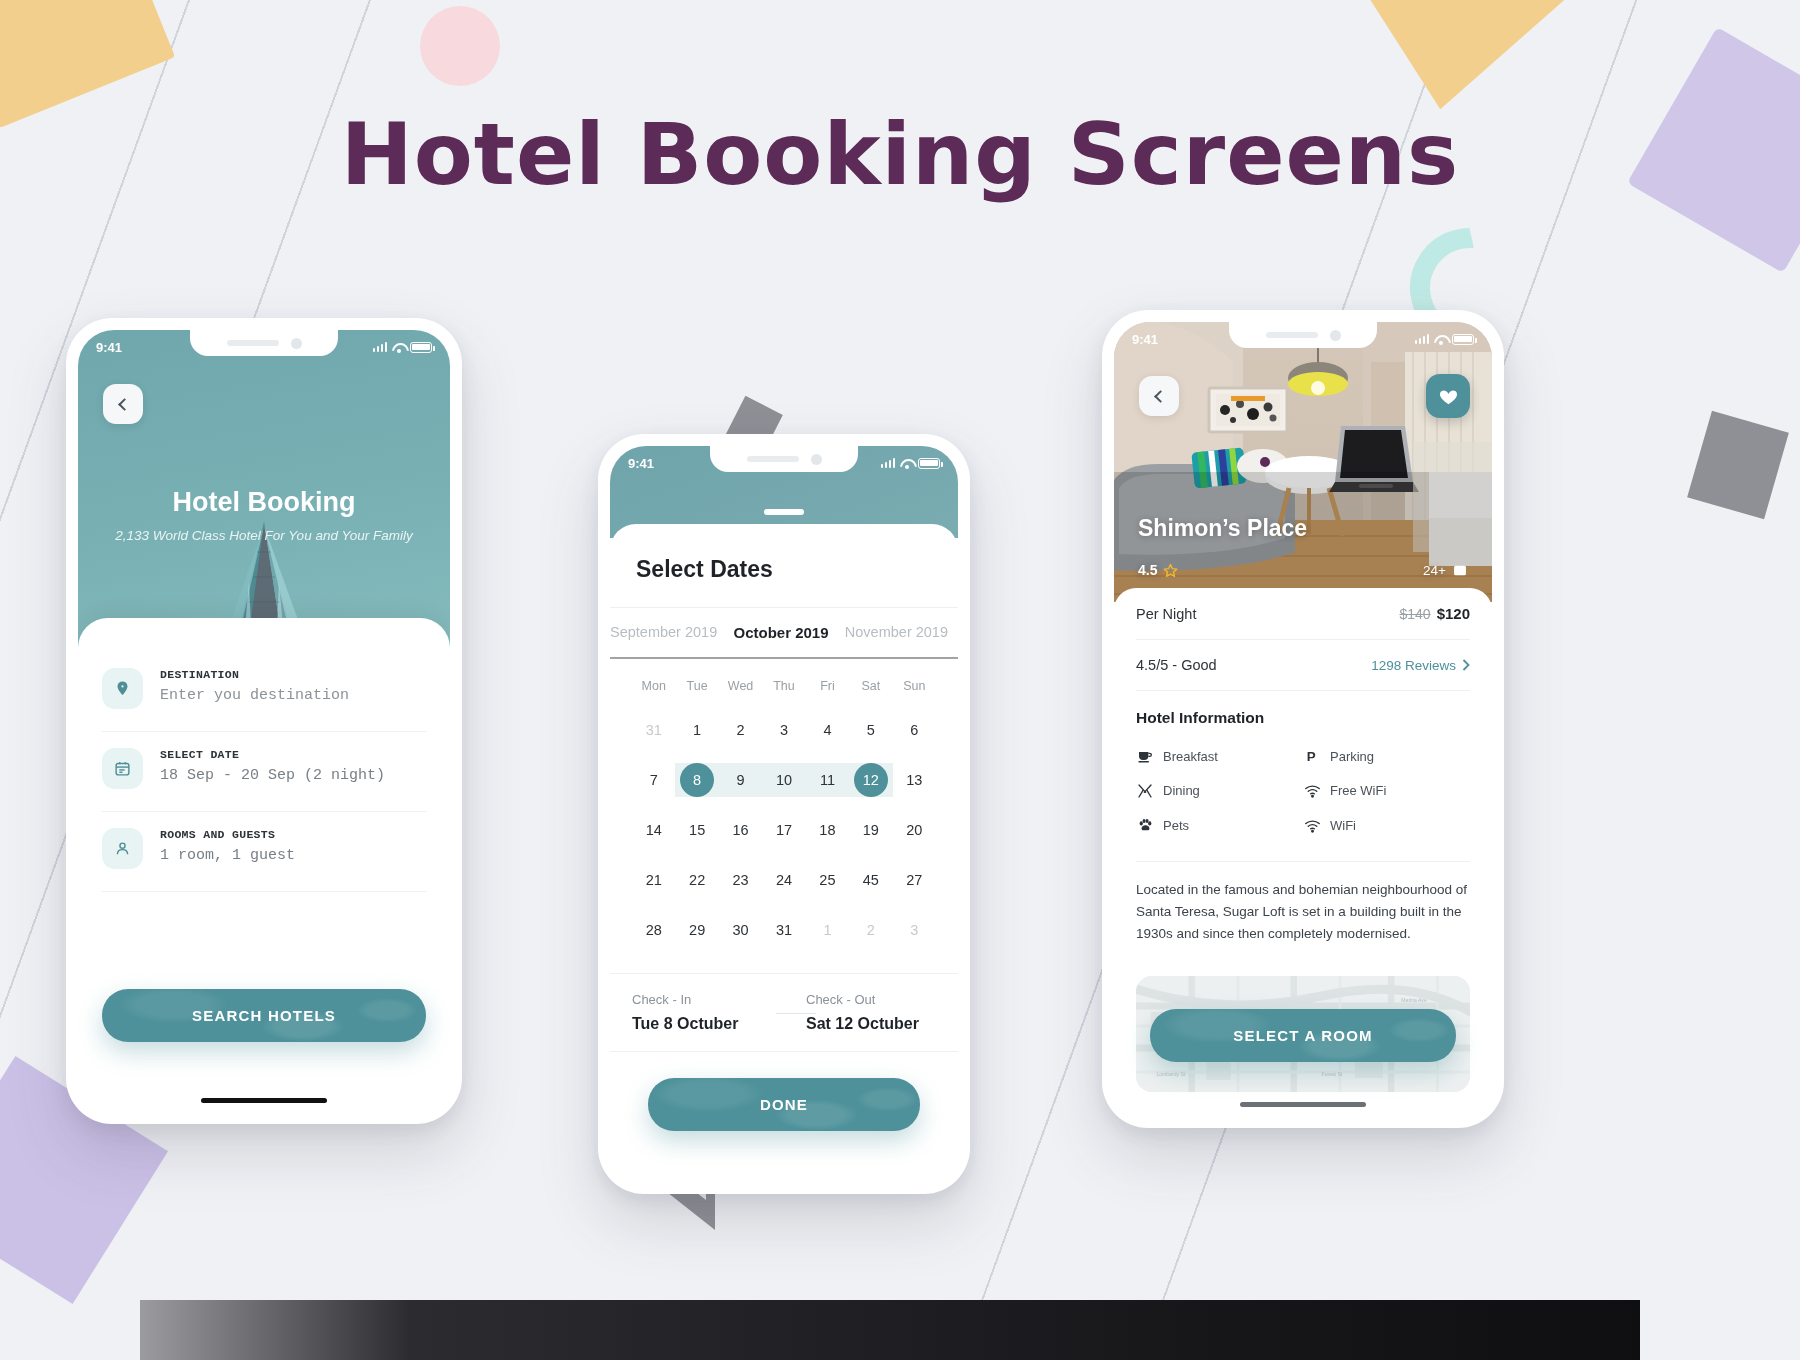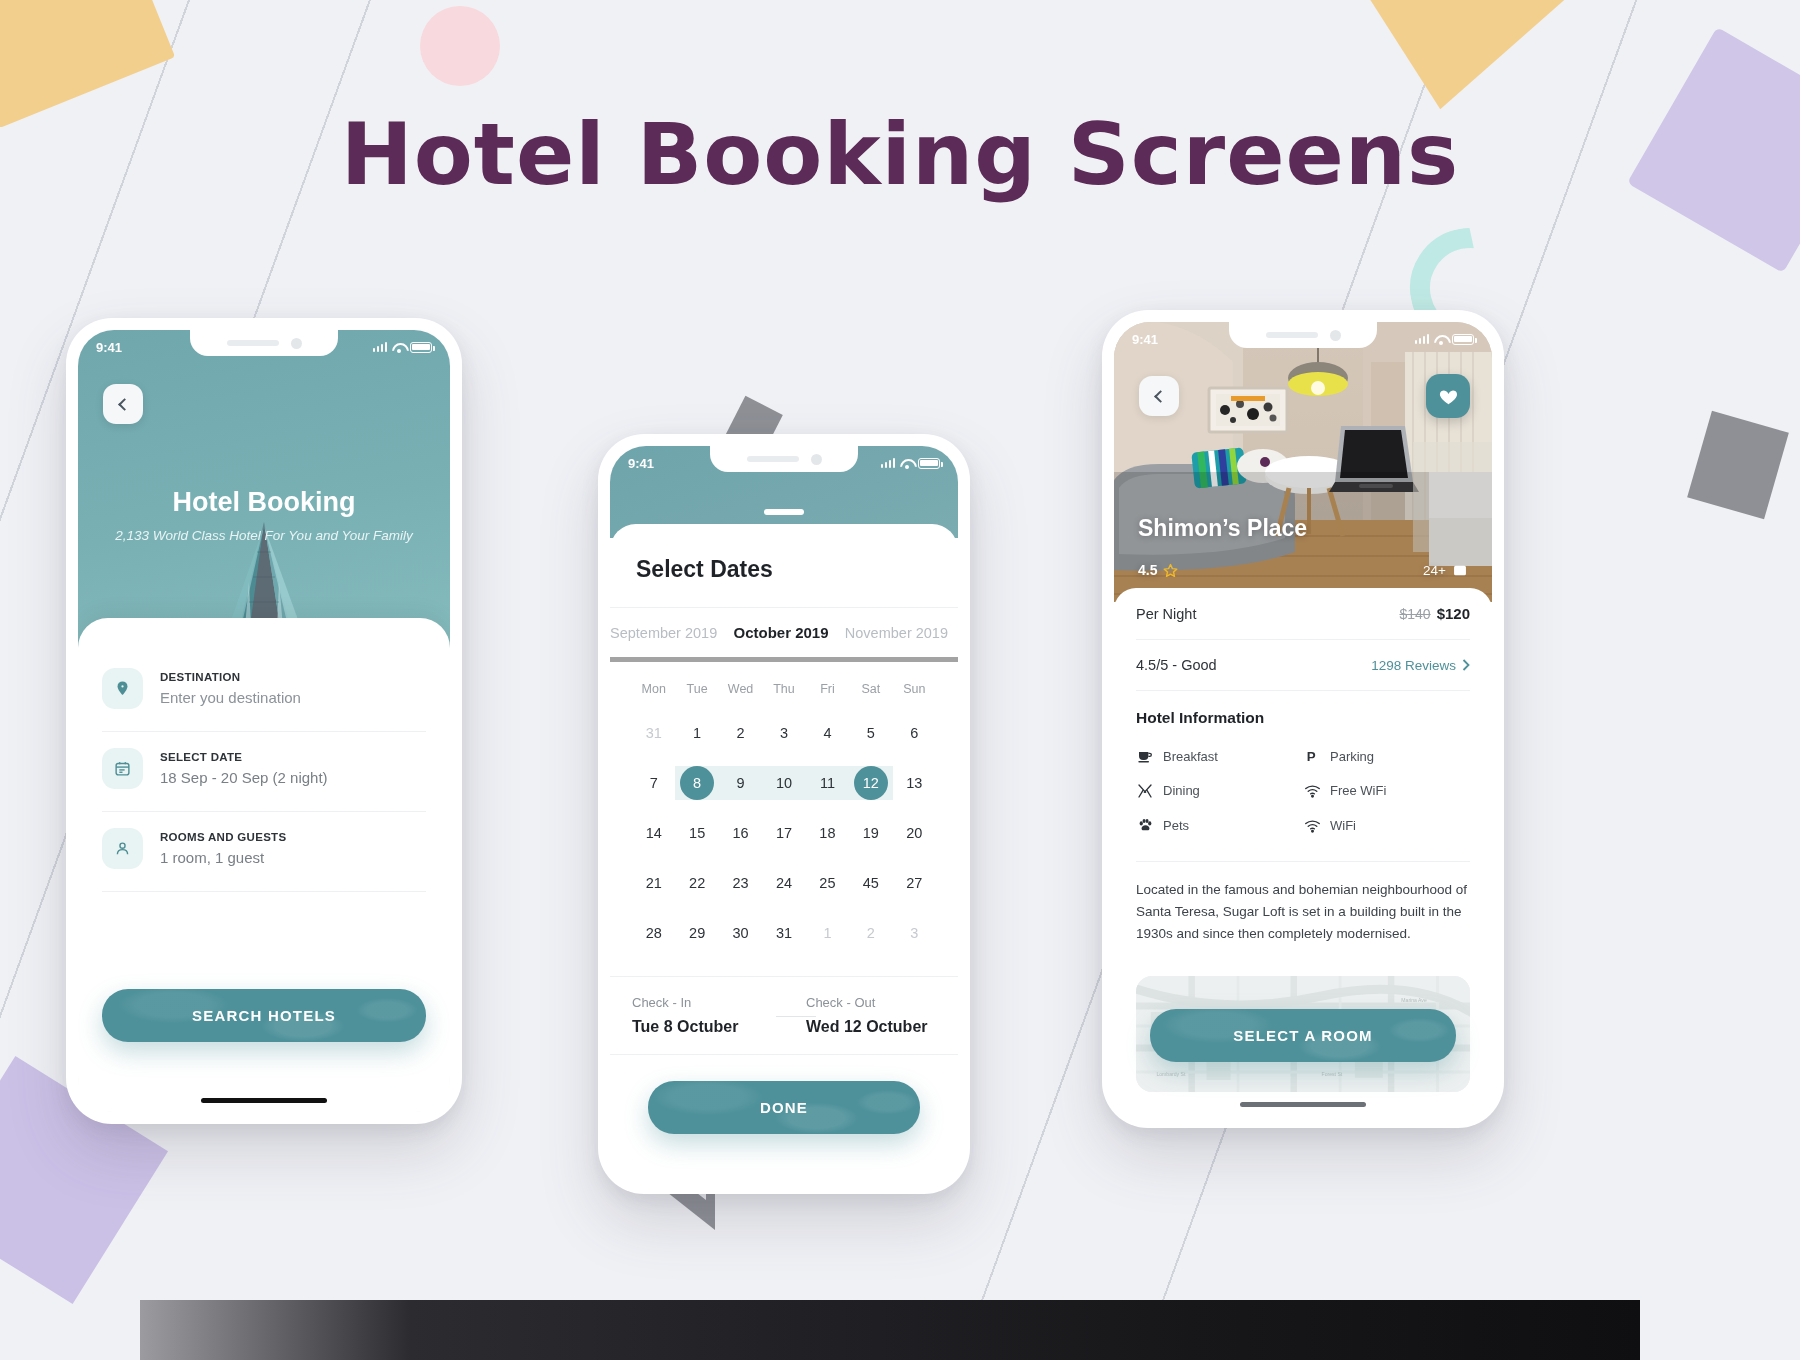--- a/index.html
+++ b/index.html
@@ -200,24 +200,25 @@
     position: absolute; top: 198px; left: 0; right: 0; text-align: center;
     color: #eaf4f4; font-size: 13.5px; z-index: 11; font-style: italic;
   }
   .p1-card {
     position: absolute; top: 288px; left: 0; right: 0; bottom: 0;
     background: #fff; border-radius: 30px 30px 0 0;
     box-shadow: 0 -4px 22px rgba(0,0,0,0.07);
     padding: 34px 24px 0 24px;
   }
   .field-row {
-    display: flex; align-items: center; gap: 17px;
+    display: flex; align-items: flex-start; gap: 17px;
     padding: 16px 0 22px 0;
     border-bottom: 1px solid #eef0f2;
     cursor: pointer;
+    font-family: Liberation Mono, monospace;
   }
   .field-icon {
     width: 41px; height: 41px; border-radius: 13px; flex: 0 0 41px;
     background: #e8f3f3;
     display: flex; align-items: center; justify-content: center;
     color: #4e8f96;
   }
   .field-label {
     font-size: 11.5px; font-weight: bold; letter-spacing: 0.3px;
     color: #2d3338; margin-bottom: 6px;
@@ -264,22 +265,22 @@
   .p2-sheet {
     position: absolute; top: 78px; left: 0; right: 0; bottom: 0;
     background: #fff; border-radius: 26px 26px 0 0;
   }
   .p2-title {
     padding: 32px 26px 24px 26px;
     font-size: 23px; font-weight: bold; color: #1f2328;
     border-bottom: 1px solid #eef0f2;
   }
   .month-row {
-    display: flex; align-items: center; justify-content: space-between;
-    padding: 16px 22px; border-bottom: 5px solid #a3a3a3;
+    display: flex; align-items: flex-start; justify-content: space-between;
+    padding: 16px 22px; border-bottom: 2px solid #a3a3a3;
     font-size: 14.5px;
   }
   .month-side { color: #b8bdc3; cursor: pointer; white-space: nowrap; }
   .month-side.left { margin-left: -22px; }
   .month-side.right { margin-right: -12px; }
   .month-cur { color: #1f2328; font-weight: bold; font-size: 15px; }
 
   .cal { padding: 14px 22px 8px 22px; }
   .cal-head, .cal-week { display: grid; grid-template-columns: repeat(7, 1fr); }
   .cal-head div {
@@ -675,21 +676,21 @@
           </div>
       </div>
 
       <div class="checks">
         <div class="check-col">
           <div class="check-lbl">Check - In</div>
           <div class="check-val">Tue 8 Octuber</div>
         </div>
         <div class="check-col">
           <div class="check-lbl">Check - Out</div>
-          <div class="check-val">Wed 12 Octuber</div>
+          <div class="check-val">Sat 12 Octuber</div>
         </div>
       </div>
 
       <div id="p2-done-wrap">
         <button class="btn-primary">
           <span>DONE</span>
         </button>
       </div>
     </div>
   </div>

